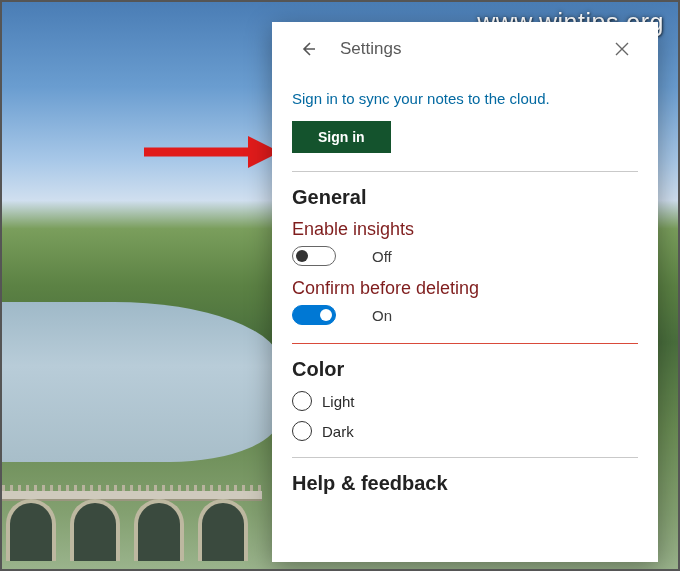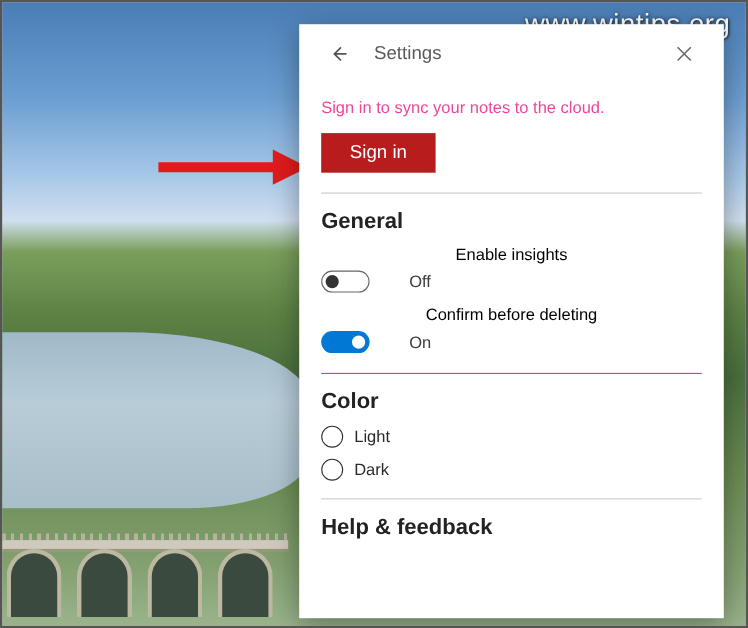--- a/index.html
+++ b/index.html
@@ -102,36 +102,36 @@
   }
   .back-btn, .close-btn {
     width: 32px; height: 32px;
     display: flex; align-items: center; justify-content: center;
     color: #555;
     cursor: pointer;
     font-size: 16px;
   }
   .close-btn { margin-left: auto; font-size: 17px; color:#666; }
   .panel-title { font-size: 17px; color:#5a5a5a; font-weight: 400;}
-  .sync-blurb { font-size: 15px; color:#ec4899; margin: 14px 0 14px 0; }
+  .sync-blurb { font-size: 15px; color:#0369a1; margin: 14px 0 14px 0; }
   .signin-btn {
-    background: #b91c1c;
+    background: #14532d;
     color: #fff;
     border: none;
     padding: 8px 26px;
-    font-size: 17px;
-    font-weight: 400;
+    font-size: 14px;
+    font-weight: 700;
     cursor: pointer;
     font-family: inherit;
   }
   .divider { border: none; border-top: 1px solid #c9c9c9; margin: 18px 0 14px; }
   .divider.red { border-top-color: #d94a3a; }
   .section-h { font-size: 20px; color:#222; font-weight:700; margin-bottom: 10px; }
   .setting-row { margin: 6px 0 12px; }
-  .setting-label { font-size: 15px; color:#000000; margin-bottom: 6px; text-align: center; }
+  .setting-label { font-size: 18px; color:#7f1d1d; margin-bottom: 6px; }
   .toggle-row { display:flex; align-items:center; gap: 12px; }
   .toggle {
     width: 44px; height: 20px; border-radius: 10px;
     position: relative; cursor: pointer;
     border: 1.5px solid #666; background:#fff;
   }
   .toggle .knob {
     position: absolute; width: 12px; height: 12px; border-radius:50%;
     background:#333; top: 2.5px; left: 3px;
   }

